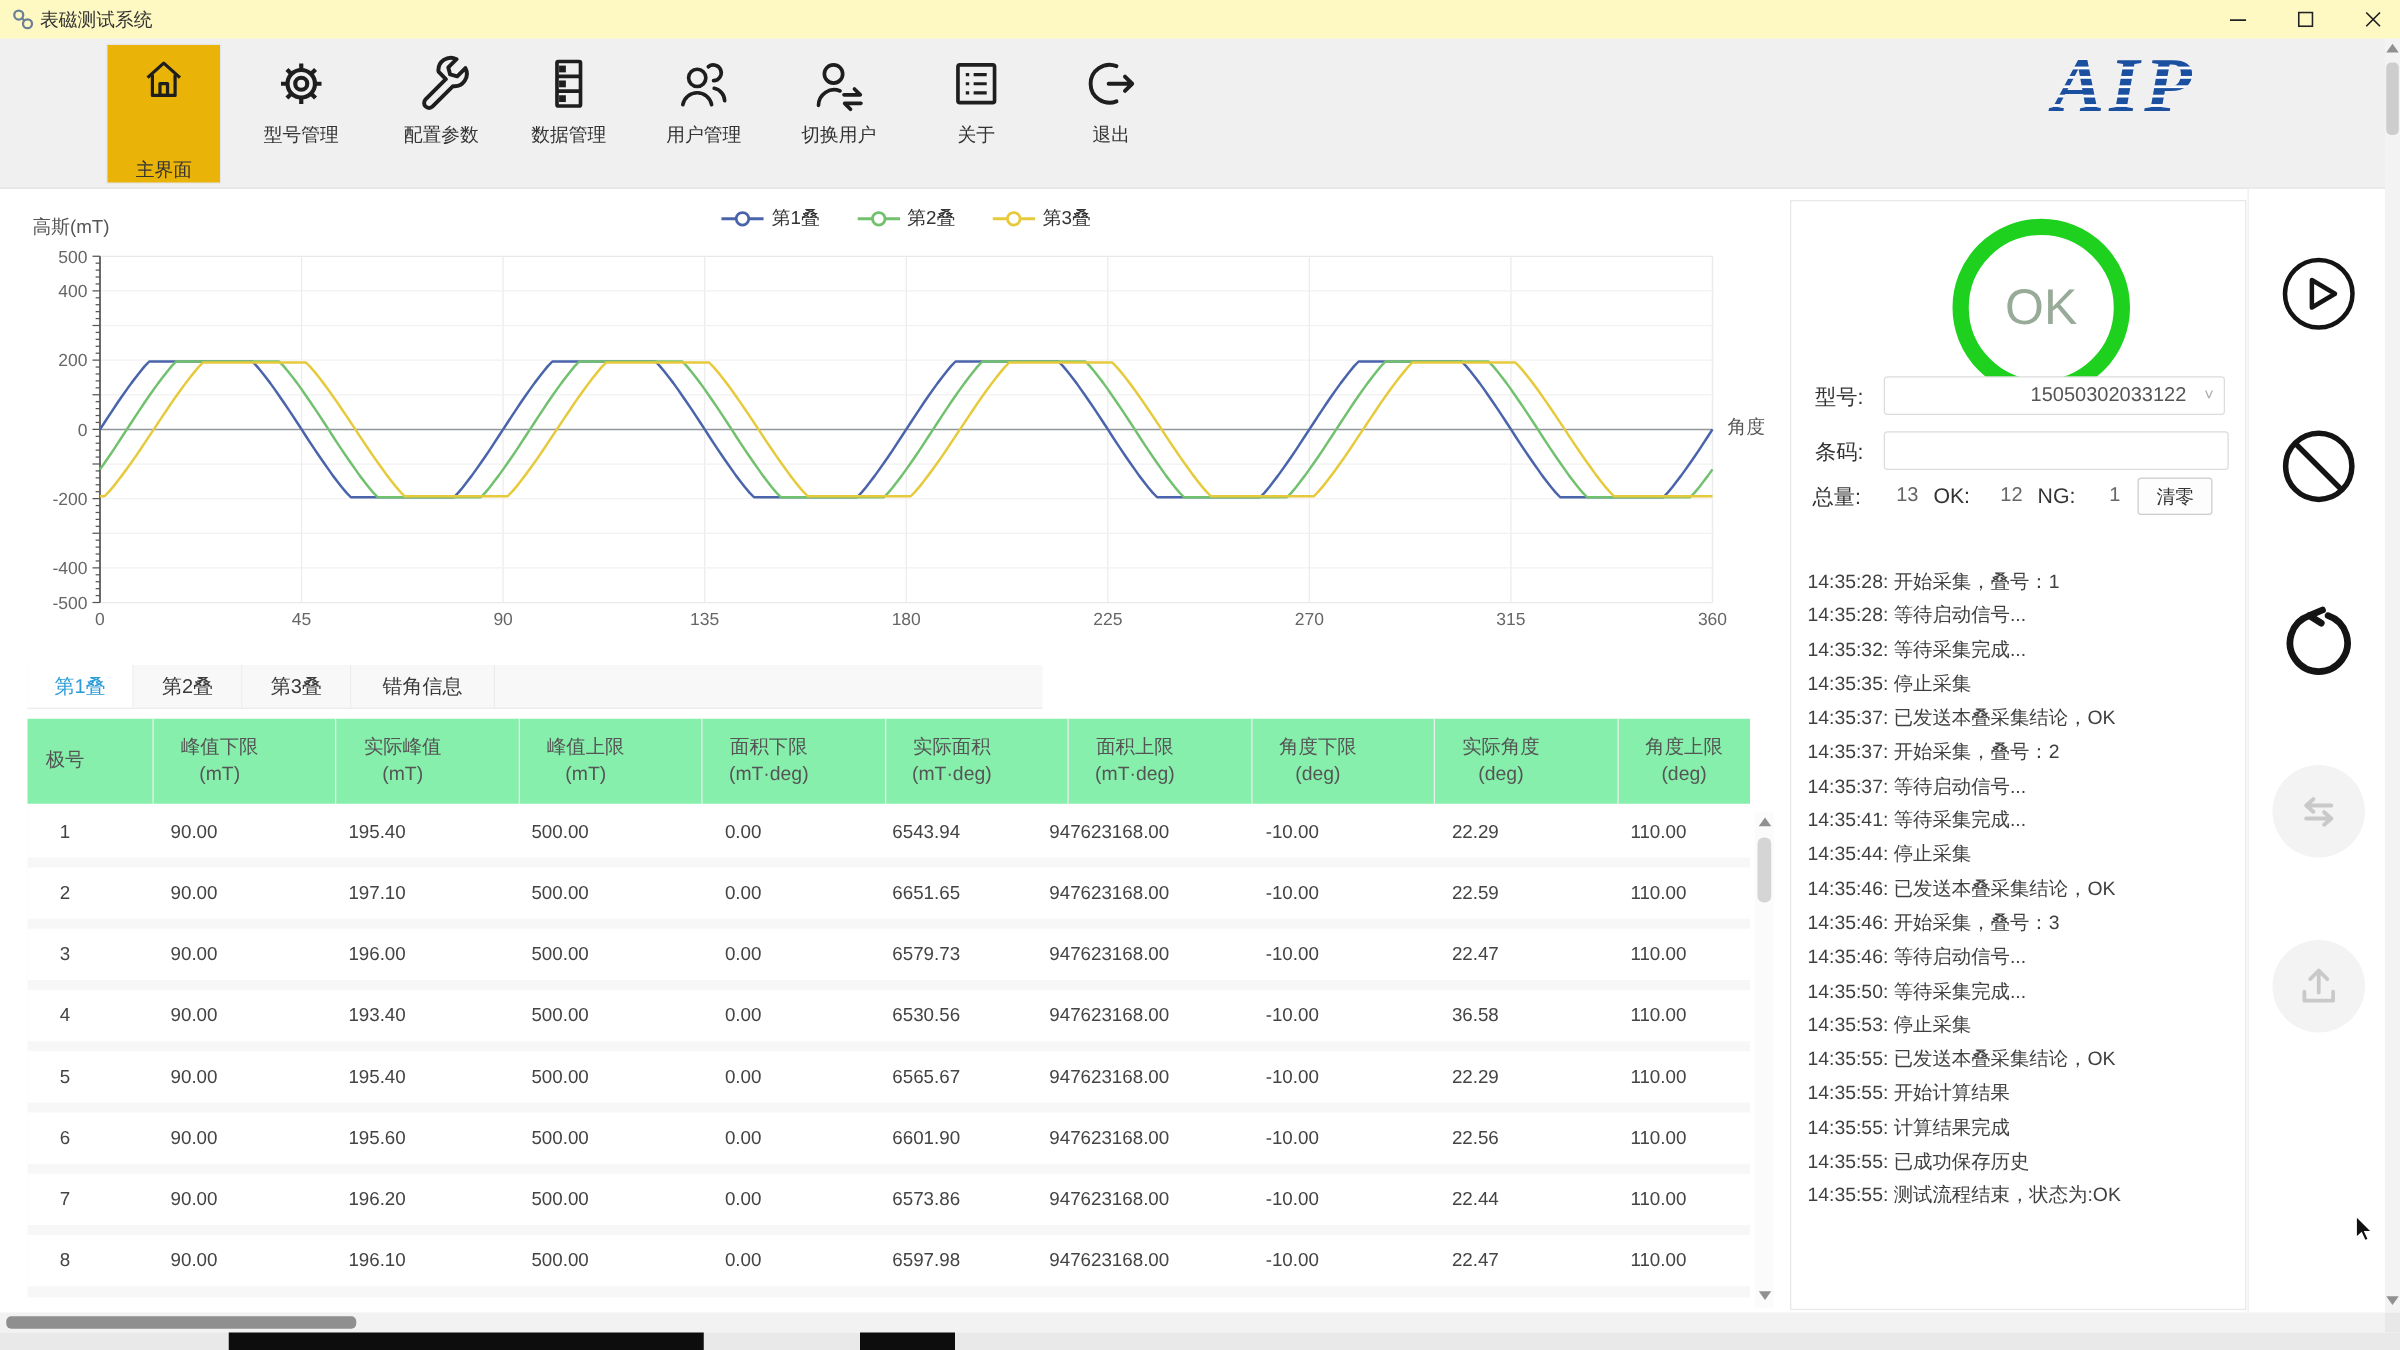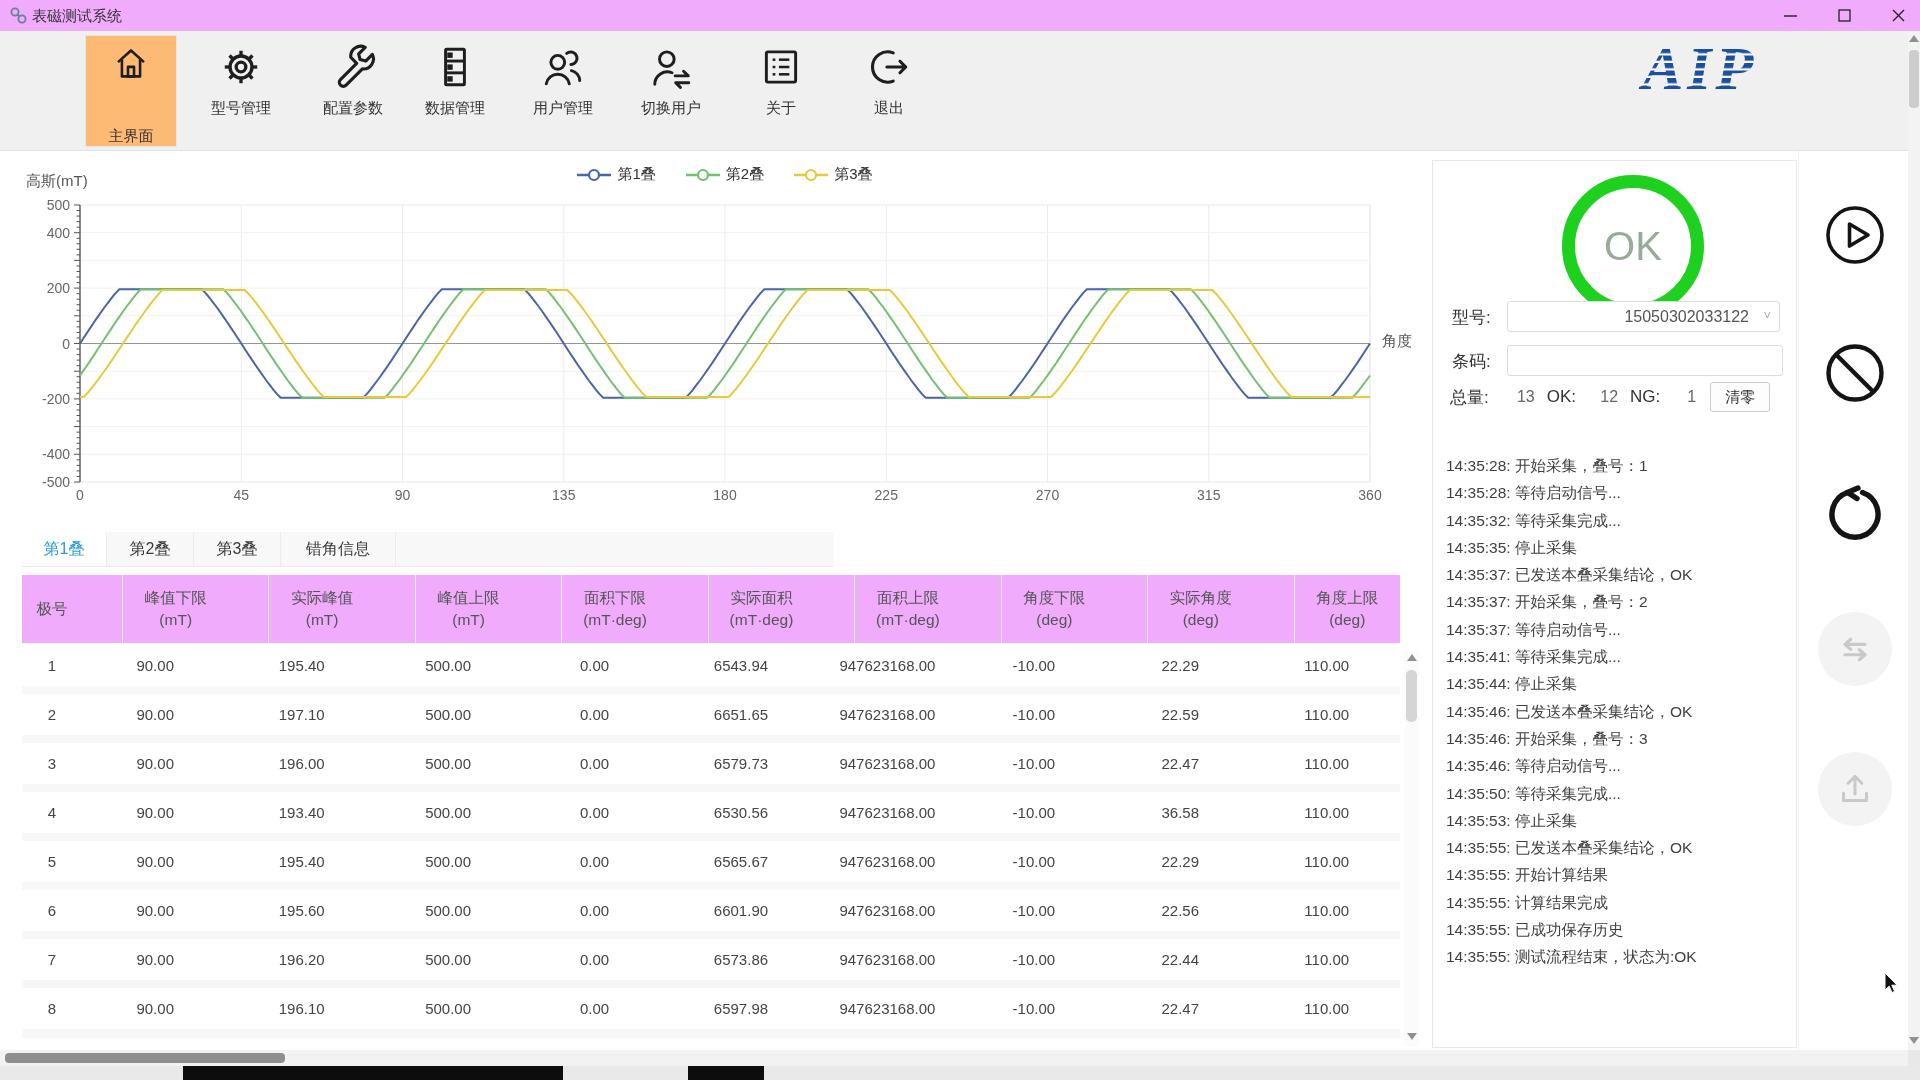--- a/index.html
+++ b/index.html
@@ -1,44 +1,44 @@
 <!DOCTYPE html>
 <html><head>
 <meta charset="utf-8">
 <style>
   html,body{margin:0;padding:0;background:#dcdcdc;}
   body{width:1920px;height:1080px;overflow:hidden;font-family:"Liberation Sans",sans-serif;position:relative;}
   .abs{position:absolute;}
   #app{position:absolute;left:0;top:0;width:1920px;height:1080px;background:#fff;}
 
   
-  #titlebar{left:0;top:0;width:1920px;height:31px;background:#f0abfc;}
+  #titlebar{left:0;top:0;width:1920px;height:31px;background:#fef9c3;}
   #title-text{left:32px;top:7px;font-size:15px;color:#333;}
   .winbtn{top:0;width:44px;height:30px;display:flex;align-items:center;justify-content:center;}
 
   
   #toolbar{left:0;top:31px;width:1920px;height:119px;background:#f0f0f0;border-bottom:1px solid #e2e2e2;}
   .tool-item{position:absolute;top:5px;width:90px;height:110px;display:flex;flex-direction:column;align-items:center;justify-content:flex-start;cursor:pointer;}
-  .tool-item.active{background:#fdba74;box-shadow:0 0 0 1px #e6e6e6;gap:36px;}
+  .tool-item.active{background:#eab308;box-shadow:0 0 0 1px #e6e6e6;gap:36px;}
   .tool-item svg{margin-top:8px;}
   .tool-label{font-size:15px;color:#333;margin-top:9px;white-space:nowrap;}
 
   
   #ylabel{left:26px;top:172px;font-size:15px;color:#555;}
   #legend{left:80px;top:165px;width:1290px;display:flex;justify-content:center;gap:30px;align-items:center;}
   .leg{display:flex;align-items:center;gap:6px;font-size:15px;color:#333;cursor:pointer;}
   #xlabel{left:1382px;top:332px;font-size:15px;color:#555;}
 
   
   #tabstrip{left:22px;top:532px;width:812px;height:34px;background:#f8f8f8;border-bottom:1px solid #e9e9e9;display:flex;}
   .tab{height:34px;display:flex;align-items:center;justify-content:center;font-size:16px;color:#3a3a3a;border-right:1px solid #ececec;cursor:pointer;background:#f8f8f8;}
   .tab.active{color:#2b9bd7;background:#fff;}
 
   
-  #thead{left:22px;top:575px;width:1378px;height:68px;background:#f0abfc;display:flex;gap:40px;}
+  #thead{left:22px;top:575px;width:1378px;height:68px;background:#86efac;display:flex;gap:40px;}
   .th{display:flex;flex-direction:column;align-items:center;justify-content:center;font-size:15.5px;color:#555;line-height:22px;}
   .th + .th{border-left:1px solid #ededed;}
   #tbody{left:22px;top:645px;width:1378px;height:393px;background:#f7f7f7;overflow:hidden;}
   .tr{height:41px;margin-bottom:8px;background:#fff;display:flex;align-items:center;}
   .td{font-size:15px;color:#444;text-align:center;}
   .c0{flex:0 0 60px;} .cn{flex:1;}
 
   
   #tbl-scroll{left:1404px;top:650px;width:15px;height:396px;background:#fbfbfb;}
   .tri-up{width:0;height:0;border-left:5px solid transparent;border-right:5px solid transparent;border-bottom:7px solid #909090;margin:4px auto;}

